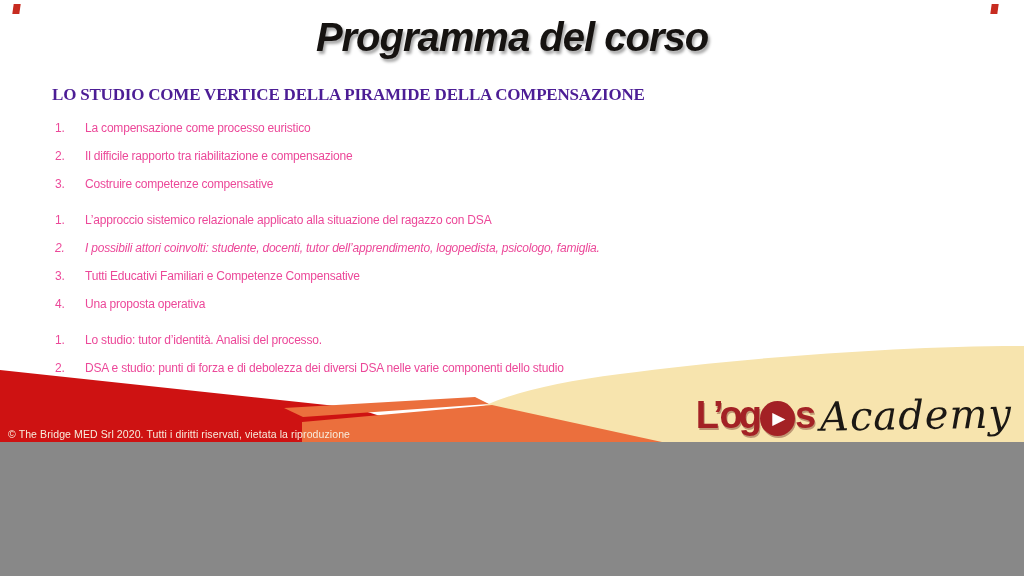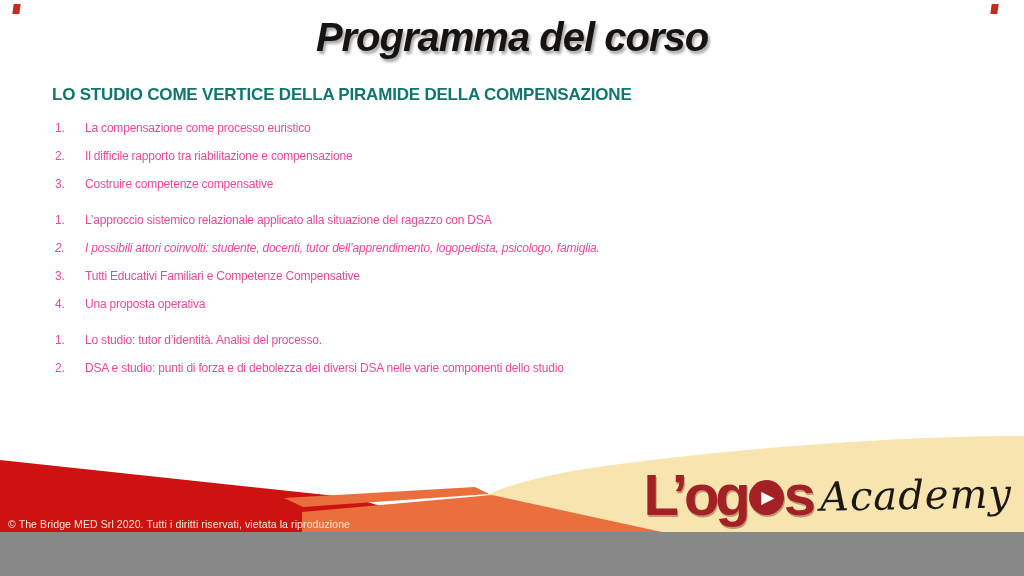--- a/index.html
+++ b/index.html
@@ -1,34 +1,35 @@
 <!DOCTYPE html>
 <html><head>
 <meta charset="utf-8">
 <style>
   html,body{margin:0;padding:0;background:#888;}
   .slide{
-    position:relative;width:1024px;height:532px;background:#ffffff;
+    position:relative;width:1024px;height:442px;background:#ffffff;
     overflow:hidden;font-family:"Liberation Sans",sans-serif;
   }
   
   .corner-dash{position:absolute;top:4px;width:7px;height:10px;background:#c72b20;transform:skewX(-8deg);}
   .corner-dash.left{left:13px;}
   .corner-dash.right{right:26px;}
 
   h1.title{
     margin:10px 0 0;text-align:center;
     font-size:40px;line-height:54px;font-weight:bold;font-style:italic;
     letter-spacing:-1px;color:#161311;
     text-shadow:2px 3px 3px rgba(0,0,0,0.35);
   }
   .content{padding:20px 52px 0 52px;}
   h2.sec{
-    margin:0;color:#0f766e;font-size:17px;line-height:22px;font-weight:bold;
+    margin:0;color:#4c1d95;font-size:17px;line-height:22px;font-weight:bold;
     letter-spacing:-0.2px;
+    font-family:Liberation Serif, serif;
   }
   h2.sec.indent{padding-left:5px;}
   h2.m1{margin-top:0;}
   h2.m2{margin-top:16px;}
   h2.m3{margin-top:13px;}
   ol.lst{
     margin:8px 0 0;padding:0;list-style:none;counter-reset:it;
     color:#ec4899;font-size:12px;line-height:28px;letter-spacing:-0.2px;
   }
   ol.lst li{counter-increment:it;position:relative;padding-left:33px;}
@@ -40,21 +41,21 @@
   .footer svg{position:absolute;left:0;top:0;}
   .copyright{
     position:absolute;left:8px;bottom:2px;color:#f7ecdc;
     font-size:10.5px;letter-spacing:0.1px;z-index:5;
   }
   .logo{
     position:absolute;right:12px;bottom:4px;z-index:4;
     display:flex;align-items:center;white-space:nowrap;
   }
   .brand{
-    font-weight:bold;font-size:58px;color:#a32125;letter-spacing:-4px;
+    font-weight:bold;font-size:38px;color:#a32125;letter-spacing:-4px;
     text-shadow:1px 2px 0 rgba(90,10,10,0.35);
   }
   .play-circle{
     display:inline-flex;align-items:center;justify-content:center;
     width:35px;height:35px;border-radius:50%;background:#a32125;
     margin:0 0 0 2px;position:relative;top:3px;
     box-shadow:1px 2px 0 rgba(90,10,10,0.35);
   }
   .play-circle .tri{color:#ffffff;font-size:17px;line-height:1;margin-left:3px;letter-spacing:0;}
   .academy{

